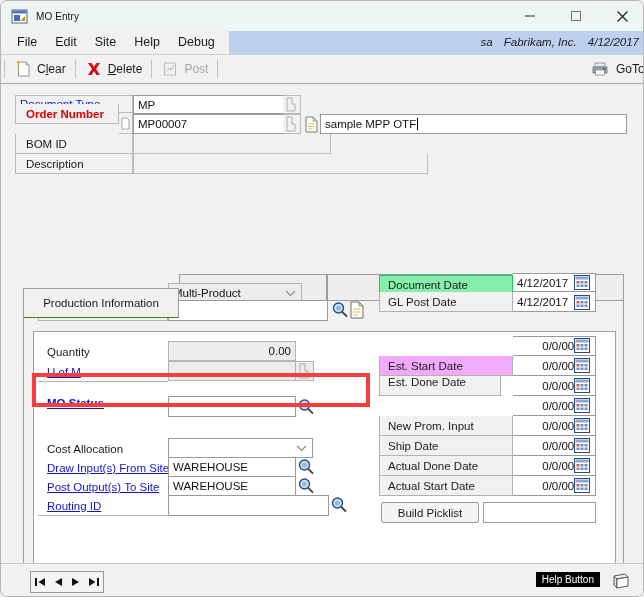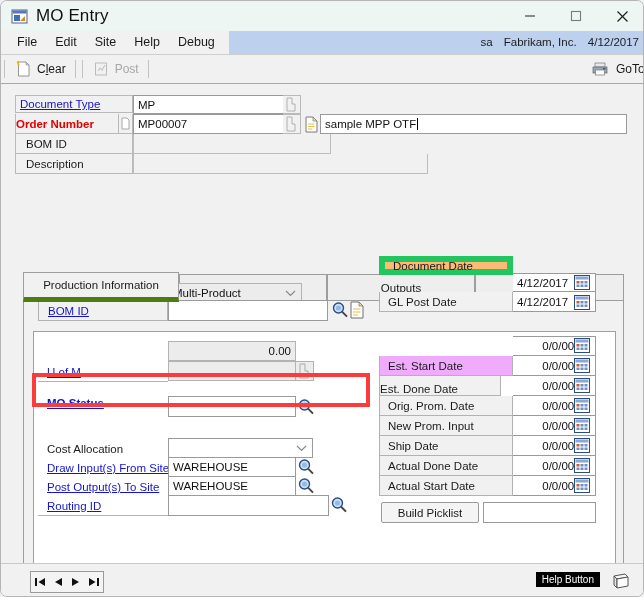--- a/index.html
+++ b/index.html
@@ -23,21 +23,21 @@
   .titlebar {
     position: absolute; left: 0; top: 0; width: 644px; height: 30px;
     background: #eef6f3;
     display: flex; align-items: center;
   }
   .titlebar .app-icon {
     width: 17px; height: 17px; margin-left: 10px; margin-right: 8px;
     position: relative; flex: none;
   }
   .titlebar .title-text {
-    font-size: 17px; color: #111; letter-spacing: 0.1px;
+    font-size: 10px; color: #111; letter-spacing: 0.1px;
   }
   .wbtns { position: absolute; right: 0; top: 0; height: 30px; display: flex; }
   .wbtn {
     width: 46px; height: 30px; display: flex; align-items: center; justify-content: center;
     color: #222; font-size: 14px;
   }
   .wbtn svg { display:block; }
 
   
   .menubar {
@@ -49,21 +49,21 @@
   }
   .menuitem {
     font-size: 12.5px; color: #1a1a1a; padding: 0 9px; line-height: 23px;
   }
   .menu-blueband {
     position: absolute; left: 228px; top: 30px; right: 0; height: 23px;
     background: #bdd0ee;
   }
   .menu-blueband .statusinfo {
     position: absolute; right: 4px; top: 0; height: 39px; line-height: 23px;
-    font-size: 11.5px; color: #1c1c1c; white-space: nowrap;
+    font-size: 11.5px; color: #1c1c1c; white-space: nowrap; font-style: italic;
   }
   .menu-blueband .statusinfo span { margin-left: 8px; }
 
   
   .toolbar {
     position: absolute; left: 0; top: 54px; width: 644px; height: 29px;
     background: #f1f1f1; border-bottom: 1px solid #a8a8a8;
     box-sizing: border-box;
     display: flex; align-items: center;
   }
@@ -120,21 +120,21 @@
   .tabstrip { position: absolute; left: 22px; top: 188px; width: 601px; height: 29px; }
   .tab {
     position: absolute; top: 2px; height: 27px;
     background: #eeeeee; border: 1px solid #9d9d9d;
     box-sizing: border-box;
     display: flex; align-items: center; justify-content: center;
     font-size: 11.5px; color: #1a1a1a;
     cursor: pointer;
   }
   .tab.active {
-    top: 0; height: 30px; background: #f1f1f1; border-bottom: 5px solid #4d7c0f;
+    top: 16px; height: 30px; background: #f1f1f1; border-bottom: 1px solid #4d7c0f;
     z-index: 3;
   }
   .tabpanel {
     position: absolute; left: 22px; top: 216px; width: 601px; height: 330px;
     background: #f1f1f1; border: 1px solid #9d9d9d; box-sizing: border-box;
   }
   .inner-white {
     position: absolute; left: 9px; top: 30px; width: 583px; height: 288px;
     background: #ffffff; border: 1px solid #a0a0a0; box-sizing: border-box;
   }
@@ -218,20 +218,28 @@
       <span class="tb-ico">
         <svg width="18" height="18" viewBox="0 0 18 18">
           <path d="M4.5 2 L12 2 L15 5 L15 16 L4.5 16 Z" fill="#ffffff" stroke="#8a8a8a" stroke-width="0.9"></path>
           <path d="M12 2 L12 5 L15 5 Z" fill="#d8d8d8" stroke="#8a8a8a" stroke-width="0.6"></path>
           <path d="M3 2 L5 4 M3.5 5 L5.5 4.5 M4 1 L4.5 3" stroke="#e0b000" stroke-width="1.1" fill="none"></path>
         </svg>
       </span>
       <span>C<u class="ul">l</u>ear</span>
     </div>
     <div class="tb-sep"></div>
+    <div class="tb-item">
+      <span class="tb-ico">
+        <svg width="18" height="18" viewBox="0 0 18 18">
+          <path d="M3 3 L7 9 L3 15 L6.5 15 L9 11.3 L11.5 15 L15 15 L11 9 L15 3 L11.5 3 L9 6.7 L6.5 3 Z" fill="#cc1111"></path>
+        </svg>
+      </span>
+      <span><u class="ul">D</u>elete</span>
+    </div>
     <div class="tb-sep"></div>
     <div class="tb-item disabled">
       <span class="tb-ico">
         <svg width="18" height="18" viewBox="0 0 18 18">
           <rect x="3.5" y="3" width="11" height="12" fill="none" stroke="#bbbbbb" stroke-width="1"></rect>
           <path d="M6 11 L8 8 L10 10 L13 5" stroke="#c4c4c4" stroke-width="1.1" fill="none"></path>
         </svg>
       </span>
       <span>Post</span>
     </div>
@@ -255,21 +263,21 @@
     <div style="position:absolute;left:14px;top:11px;width:118px;height:18px;border:1px solid #b9b9b9;background:#f1f1f1;box-sizing:border-box;display:flex;align-items:center;padding-left:4px;">
       <span class="lnk">Document Type</span>
     </div>
     <div class="fld" style="left:132px;top:11px;width:157px;height:19px;">MP</div>
     <div style="position:absolute;left:282px;top:11px;width:18px;height:19px;border:1px solid #b9b9b9;border-left:none;background:#f1f1f1;box-sizing:border-box;">
       <svg width="16" height="17" viewBox="0 0 16 17">
           <path d="M4 2 L9 2 L9 8 L12 8 L12 15 L4 15 Z" fill="none" stroke="#b0b0b0" stroke-width="1"></path>
         </svg>
     </div>
 
-    <div style="position:absolute;left:14px;top:30px;width:104px;height:20px;border:1px solid #b9b9b9;border-top:none;background:#f1f1f1;box-sizing:border-box;display:flex;align-items:center;">
+    <div style="position:absolute;left:14px;top:20px;width:104px;height:20px;border:1px solid #b9b9b9;border-top:none;background:#f1f1f1;box-sizing:border-box;display:flex;align-items:center;padding-left:10px;">
       <span class="req">Order Number</span>
     </div>
     <div style="position:absolute;left:118px;top:30px;width:14px;height:20px;border:1px solid #b9b9b9;border-top:none;border-left:none;background:#f1f1f1;box-sizing:border-box;display:flex;align-items:center;justify-content:center;">
       <svg width="11" height="13" viewBox="0 0 11 13">
           <path d="M2 1 L7 1 L9 3 L9 12 L2 12 Z" fill="#fff" stroke="#a0a0a0" stroke-width="0.9"></path>
         </svg>
     </div>
     <div class="fld" style="left:132px;top:30px;width:157px;height:20px;">MP00007</div>
     <div style="position:absolute;left:282px;top:30px;width:18px;height:20px;border:1px solid #b9b9b9;border-left:none;background:#f1f1f1;box-sizing:border-box;">
       <svg width="16" height="18" viewBox="0 0 16 18">
@@ -343,20 +351,23 @@
     <div class="newdoc-btn" style="left:348px;top:217px;">
       <svg width="16" height="18" viewBox="0 0 16 18">
         <path d="M2 1 L10 1 L14 5 L14 17 L2 17 Z" fill="#ffffff" stroke="#6f6f6f" stroke-width="1"></path>
         <path d="M10 1 L10 5 L14 5 Z" fill="#f0dd96" stroke="#6f6f6f" stroke-width="0.7"></path>
         <line x1="4" y1="8" x2="11.5" y2="8" stroke="#e6c94e" stroke-width="1.1"></line>
         <line x1="4" y1="11" x2="11.5" y2="11" stroke="#e6c94e" stroke-width="1.1"></line>
         <line x1="4" y1="14" x2="9" y2="14" stroke="#e6c94e" stroke-width="1.1"></line>
       </svg>
     </div>
 
+    <div style="position:absolute;left:37px;top:258px;width:130px;height:20px;display:flex;align-items:center;padding-left:9px;box-sizing:border-box;">
+      <span class="lbl">Quantity</span>
+    </div>
     <div class="fld gray ralign" style="left:167px;top:257px;width:128px;height:20px;">0.00</div>
 
     <div style="position:absolute;left:37px;top:278px;width:130px;height:20px;border-bottom:1px solid #b2b2b2;display:flex;align-items:center;padding-left:9px;box-sizing:border-box;">
       <span class="lnk">U of M</span>
     </div>
     <div class="fld gray" style="left:167px;top:277px;width:128px;height:20px;"></div>
     <div style="position:absolute;left:295px;top:277px;width:18px;height:20px;border:1px solid #b3b3b3;border-left:none;background:#ececec;box-sizing:border-box;">
       <svg width="16" height="18" viewBox="0 0 16 18">
           <path d="M4 2 L9 2 L9 9 L12 9 L12 16 L4 16 Z" fill="none" stroke="#aaa" stroke-width="1"></path>
         </svg>
@@ -413,21 +424,21 @@
     </div>
     <div class="fld" style="left:167px;top:411px;width:161px;height:21px;"></div>
     <div class="lookup-btn" style="left:329px;top:412px;">
       <svg width="18" height="18" viewBox="0 0 18 18">
         <circle cx="7.5" cy="7" r="5" fill="#cfe2f5" stroke="#2b4c7e" stroke-width="1.4"></circle>
         <circle cx="7.5" cy="7" r="2.6" fill="#7fb3e0" opacity="0.8"></circle>
         <line x1="11" y1="10.6" x2="16" y2="15.6" stroke="#444" stroke-width="2"></line>
       </svg>
     </div>
 
-    <div style="position:absolute;left:378px;top:172px;width:134px;height:19px;border:6px solid #22c55e;background:#fdba74;box-sizing:border-box;display:flex;align-items:center;padding-left:8px;">
+    <div style="position:absolute;left:378px;top:191px;width:134px;height:19px;border:1px solid #22c55e;background:#86efac;box-sizing:border-box;display:flex;align-items:center;padding-left:8px;">
       <span class="lbl">Document Date</span>
     </div>
     <div class="fld" style="left:512px;top:189px;width:83px;height:19px;border-left:none;">4/12/2017</div>
     <div style="position:absolute;left:573px;top:191px;width:16px;height:15px;">
       <svg width="16" height="15" viewBox="0 0 16 15">
         <rect x="0.5" y="0.5" width="15" height="14" fill="#ffffff" stroke="#2b4c7e" stroke-width="1"></rect>
         <rect x="1.5" y="1.5" width="13" height="3" fill="#8aa8d4"></rect>
         <rect x="2.5" y="6" width="3" height="2.5" fill="#d05a2a"></rect>
         <rect x="6.5" y="6" width="3" height="2.5" fill="#6f8fc4"></rect>
         <rect x="10.5" y="6" width="3" height="2.5" fill="#6f8fc4"></rect>
@@ -478,40 +489,37 @@
           <rect x="1.5" y="1.5" width="13" height="3" fill="#8aa8d4"></rect>
           <rect x="2.5" y="6" width="3" height="2.5" fill="#d05a2a"></rect>
           <rect x="6.5" y="6" width="3" height="2.5" fill="#6f8fc4"></rect>
           <rect x="10.5" y="6" width="3" height="2.5" fill="#6f8fc4"></rect>
           <rect x="2.5" y="9.5" width="3" height="2.5" fill="#6f8fc4"></rect>
           <rect x="6.5" y="9.5" width="3" height="2.5" fill="#6f8fc4"></rect>
           <rect x="10.5" y="9.5" width="3" height="2.5" fill="#6f8fc4"></rect>
         </svg>
     </div>
 
-    <div style="position:absolute;left:378px;top:292px;width:122px;height:20px;border:1px solid #b2b2b2;border-top:none;background:#f1f1f1;box-sizing:border-box;display:flex;align-items:flex-end;">
+    <div style="position:absolute;left:378px;top:292px;width:122px;height:20px;border:1px solid #b2b2b2;border-top:none;background:#f1f1f1;box-sizing:border-box;display:flex;align-items:flex-start;padding-left:8px;">
       <span class="lbl">Est. Done Date</span>
     </div>
     <div class="fld ralign" style="left:512px;top:292px;width:83px;height:20px;border-left:none;border-top:none;padding-right:8px;">0/0/0000</div>
     <div style="position:absolute;left:573px;top:294px;width:16px;height:15px;">
       <svg width="16" height="15" viewBox="0 0 16 15">
           <rect x="0.5" y="0.5" width="15" height="14" fill="#fff" stroke="#2b4c7e" stroke-width="1"></rect>
           <rect x="1.5" y="1.5" width="13" height="3" fill="#8aa8d4"></rect>
           <rect x="2.5" y="6" width="3" height="2.5" fill="#d05a2a"></rect>
           <rect x="6.5" y="6" width="3" height="2.5" fill="#6f8fc4"></rect>
           <rect x="10.5" y="6" width="3" height="2.5" fill="#6f8fc4"></rect>
           <rect x="2.5" y="9.5" width="3" height="2.5" fill="#6f8fc4"></rect>
           <rect x="6.5" y="9.5" width="3" height="2.5" fill="#6f8fc4"></rect>
           <rect x="10.5" y="9.5" width="3" height="2.5" fill="#6f8fc4"></rect>
         </svg>
     </div>
 
-    <div style="position:absolute;left:378px;top:312px;width:134px;height:20px;border:1px solid #b2b2b2;border-top:none;background:#f1f1f1;box-sizing:border-box;display:flex;align-items:center;padding-left:8px;">
-      <span class="lbl">Orig. Prom. Date</span>
-    </div>
     <div class="fld ralign" style="left:512px;top:312px;width:83px;height:20px;border-left:none;border-top:none;padding-right:8px;">0/0/0000</div>
     <div style="position:absolute;left:573px;top:314px;width:16px;height:15px;">
       <svg width="16" height="15" viewBox="0 0 16 15">
           <rect x="0.5" y="0.5" width="15" height="14" fill="#fff" stroke="#2b4c7e" stroke-width="1"></rect>
           <rect x="1.5" y="1.5" width="13" height="3" fill="#8aa8d4"></rect>
           <rect x="2.5" y="6" width="3" height="2.5" fill="#d05a2a"></rect>
           <rect x="6.5" y="6" width="3" height="2.5" fill="#6f8fc4"></rect>
           <rect x="10.5" y="6" width="3" height="2.5" fill="#6f8fc4"></rect>
           <rect x="2.5" y="9.5" width="3" height="2.5" fill="#6f8fc4"></rect>
           <rect x="6.5" y="9.5" width="3" height="2.5" fill="#6f8fc4"></rect>

